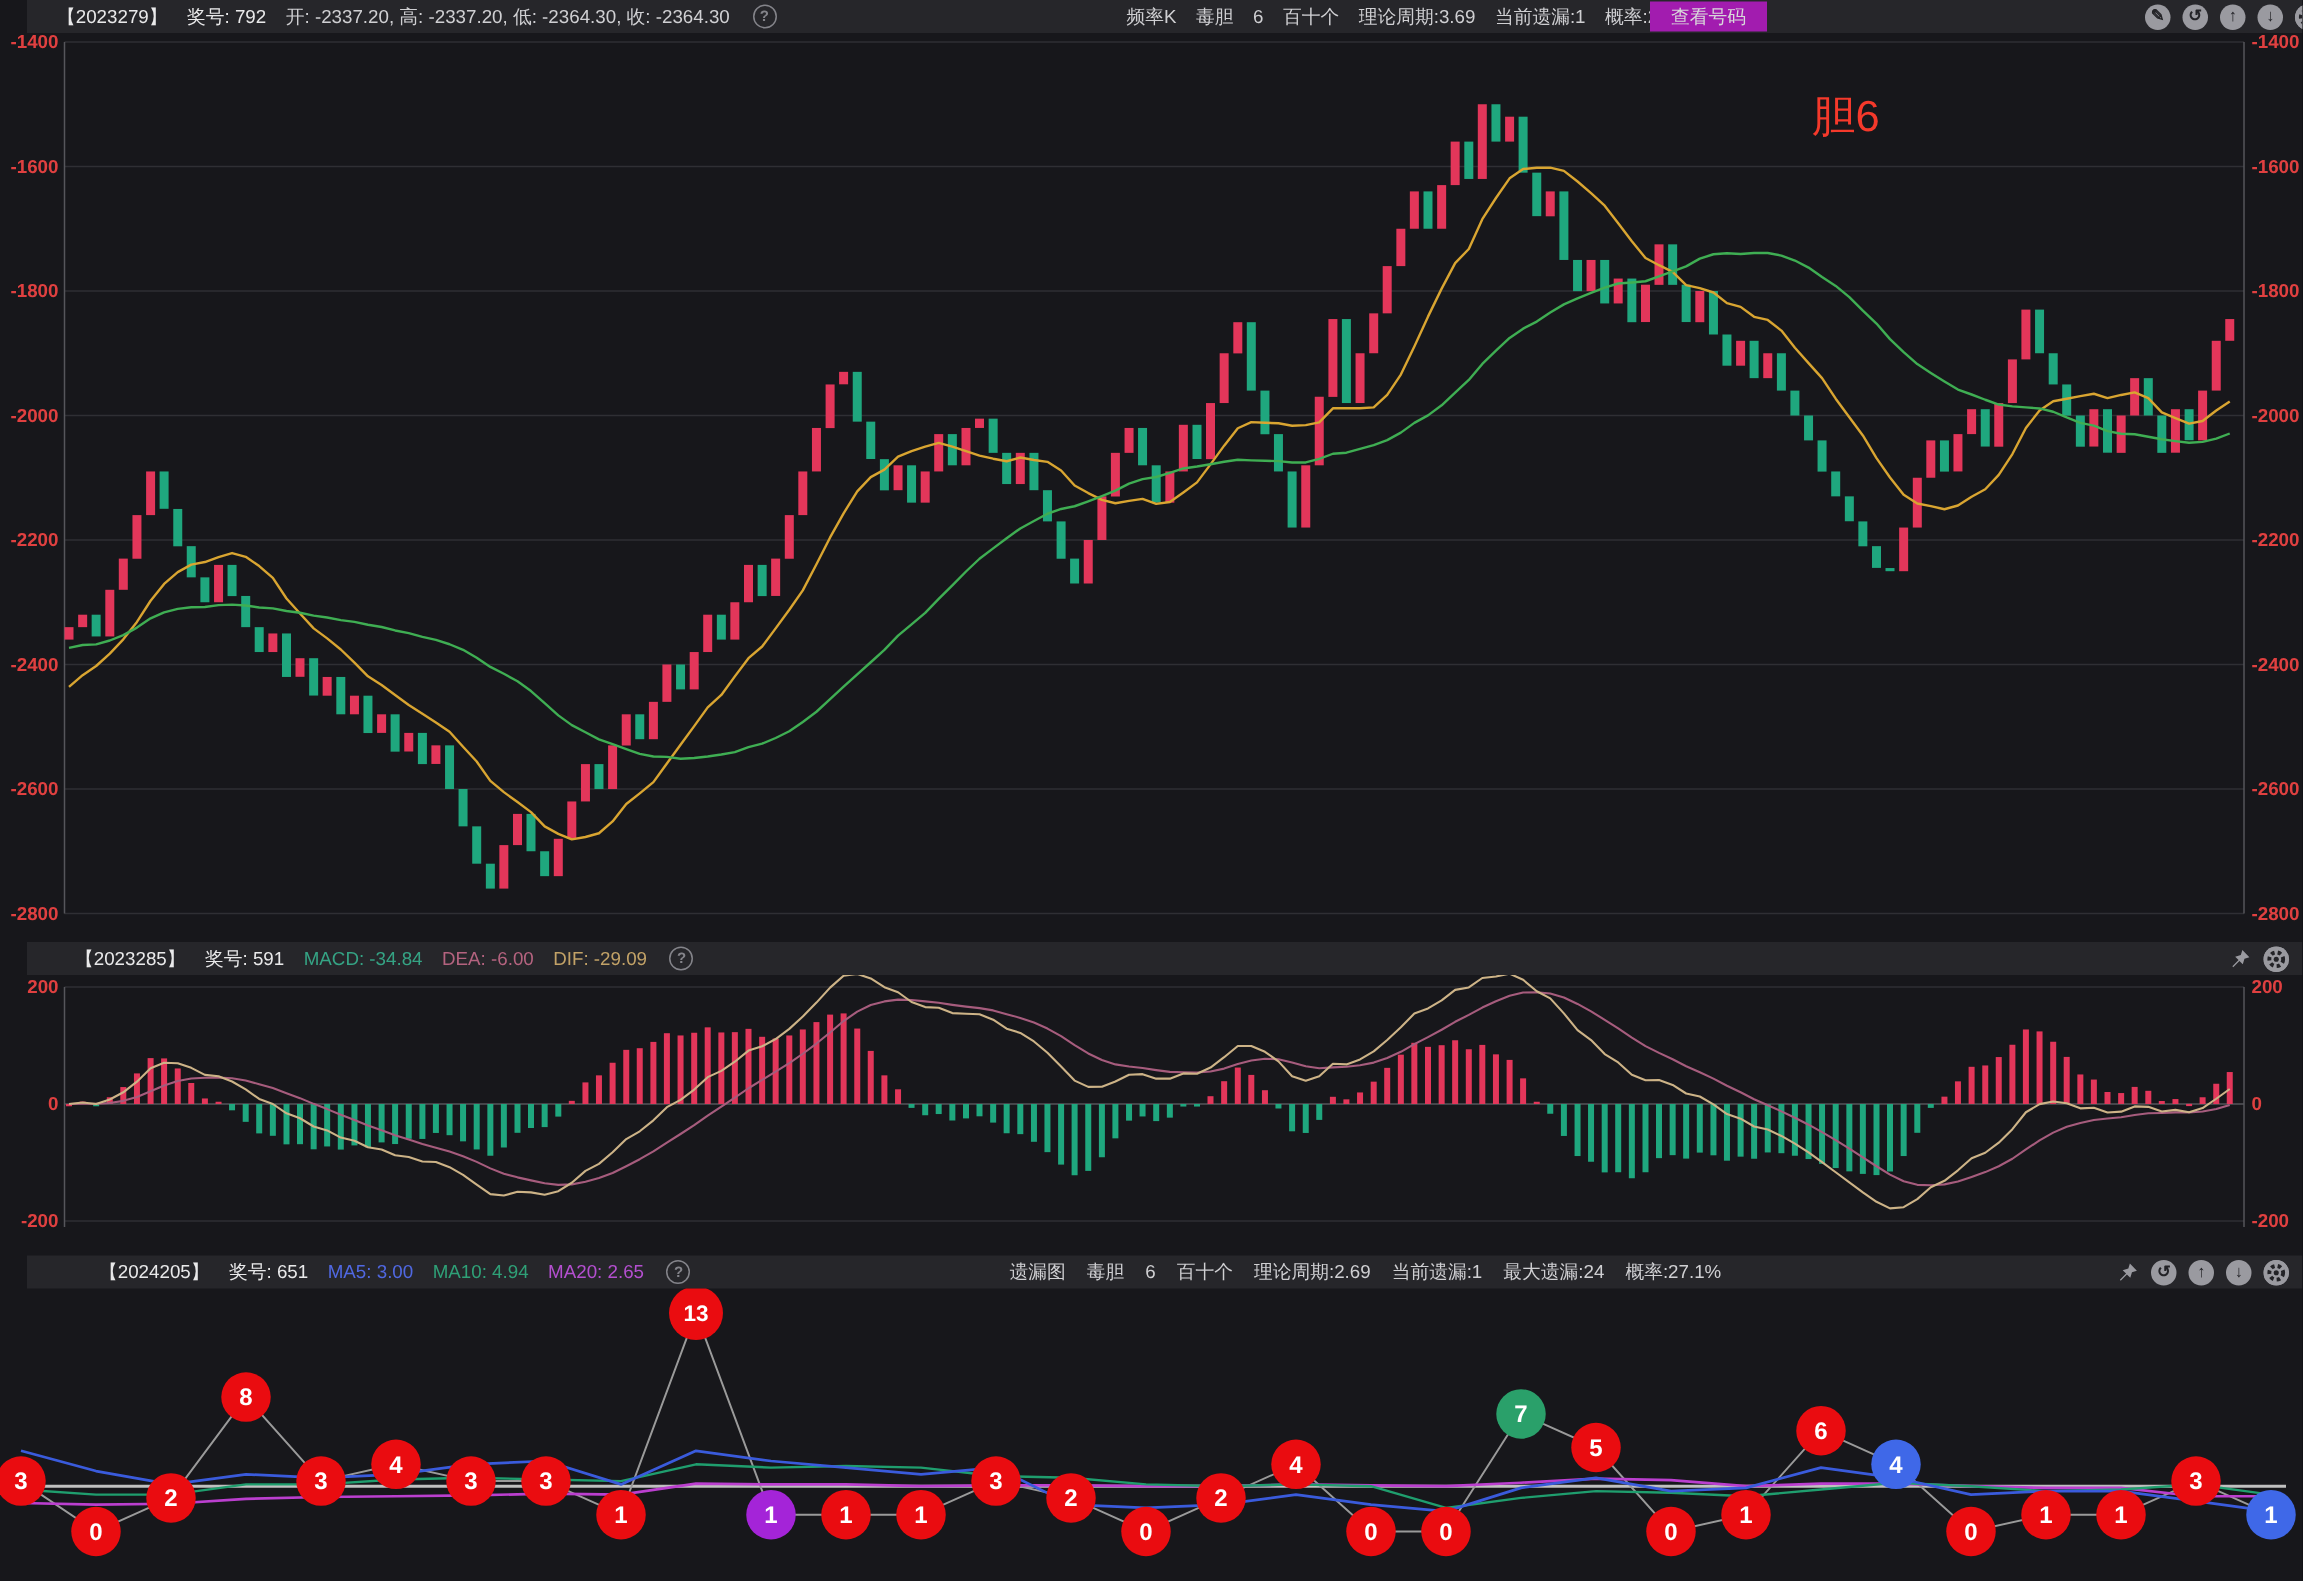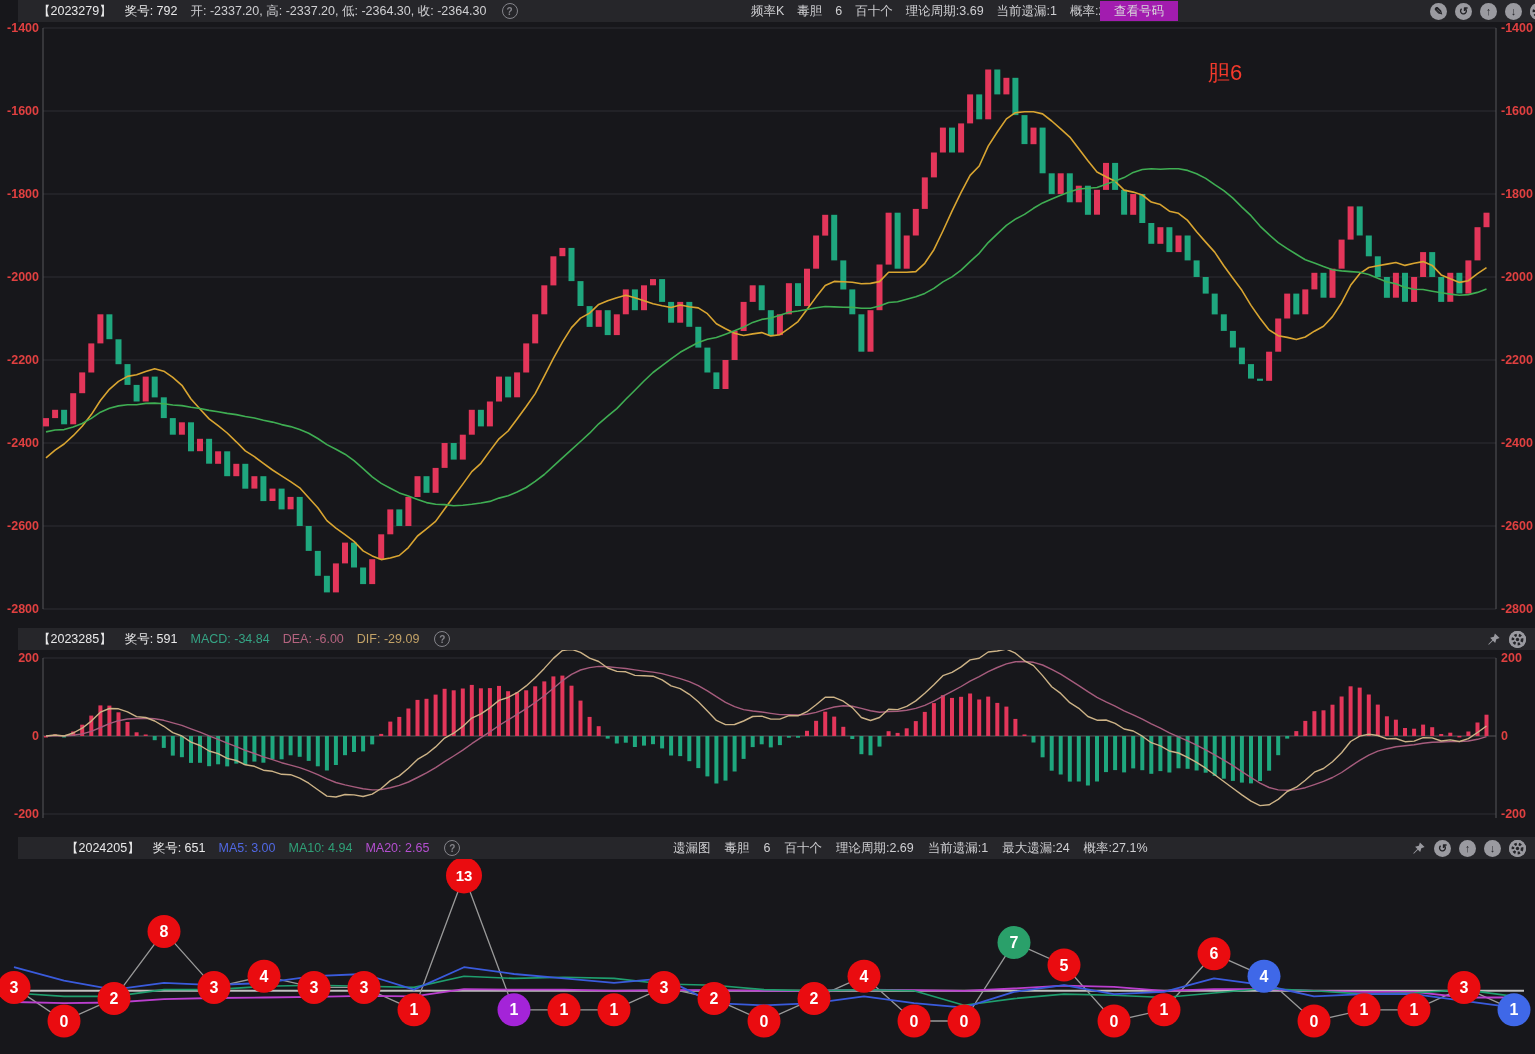--- a/index.html
+++ b/index.html
@@ -17,21 +17,21 @@
   .c-magenta{color:#b44fd0;}
   .help{display:inline-flex;width:14px;height:14px;border:1px solid #84848a;border-radius:50%;
         color:#84848a;font-size:10px;align-items:center;justify-content:center;font-weight:700;
         margin-left:2px;flex:0 0 auto;}
   .cicon{display:inline-flex;width:17px;height:17px;border-radius:50%;background:#9a9aa0;
          color:#232327;font-size:11px;font-weight:700;align-items:center;justify-content:center;line-height:1;}
   .xicon{color:#9a9aa0;font-size:13px;font-weight:700;display:inline-flex;align-items:center;}
   .iconrow{display:flex;align-items:center;gap:8px;}
   .view-btn{position:absolute;left:1082px;top:1px;height:20px;padding:0 14px;background:#a21caf;
             border:none;color:#d8d8da;font-size:12.5px;font-family:inherit;cursor:pointer;}
-  .annotation{position:absolute;left:1208px;top:58px;color:#f5392b;font-size:22px;font-weight:500;}
+  .annotation{position:absolute;left:1208px;top:58px;color:#f5392b;font-size:29px;font-weight:500;}
   .chartbox{position:absolute;left:0;}
   svg{display:block;}
 </style>
 </head>
 <body>
 
 <div id="app">
 
   <div class="hdrbar" style="top:0;">
     <div class="row" style="padding-left:20px;">
@@ -253,21 +253,21 @@
         <rect x="1465.4" y="238.4" width="6" height="33.2" fill="#e3365a"></rect>
         <rect x="1474.5" y="205.2" width="6" height="33.2" fill="#e3365a"></rect>
         <rect x="1483.5" y="190.7" width="6" height="14.5" fill="#e3365a"></rect>
         <polyline points="46.0,435.9 55.1,428.1 64.1,422.0 73.2,413.7 82.2,404.2 91.3,392.6 100.4,378.5 109.4,367.3 118.5,359.4 127.5,354.4 136.6,352.7 145.7,349.4 154.7,346.7 163.8,349.2 172.8,355.4 181.9,363.3 191.0,377.0 200.0,387.0 209.1,396.9 218.1,403.6 227.2,411.0 236.3,419.8 245.3,428.9 254.4,434.7 263.4,441.3 272.5,448.0 281.6,453.8 290.6,459.6 299.7,465.8 308.7,475.8 317.8,485.7 326.9,498.6 335.9,506.1 345.0,512.7 354.0,519.4 363.1,528.9 372.2,533.9 381.2,537.6 390.3,536.0 399.3,533.5 408.4,525.6 417.5,514.0 426.5,506.9 435.6,499.4 444.6,487.0 453.7,474.5 462.8,462.1 471.8,449.6 480.9,441.3 489.9,428.9 499.0,416.8 508.1,409.0 517.1,396.9 526.2,384.5 535.2,371.6 544.3,354.2 553.4,336.3 562.4,320.2 571.5,305.6 580.5,296.1 589.6,291.1 598.7,282.4 607.7,278.7 616.8,275.8 625.8,273.3 634.9,275.8 644.0,278.7 653.0,281.8 662.1,283.8 671.1,285.5 680.2,283.0 689.3,284.7 698.3,285.9 707.4,291.7 716.4,301.7 725.5,306.7 734.6,311.2 743.6,313.5 752.7,311.9 761.7,310.6 770.8,313.9 779.9,312.7 788.9,306.3 798.0,299.6 807.0,287.6 816.1,275.1 825.2,263.5 834.2,259.4 843.3,259.8 852.3,260.2 861.4,261.8 870.5,261.4 879.5,259.6 888.6,250.2 897.6,250.2 906.7,250.2 915.8,249.6 924.8,241.3 933.9,227.7 942.9,209.0 952.0,189.1 961.1,170.4 970.1,153.4 979.2,144.0 988.2,124.1 997.3,110.0 1006.4,96.9 1015.4,90.7 1024.5,89.8 1033.5,89.8 1042.6,91.9 1051.7,99.0 1060.7,106.8 1069.8,115.1 1078.8,126.8 1087.9,138.8 1097.0,150.0 1106.0,154.8 1115.1,159.3 1124.1,168.1 1133.2,170.1 1142.3,173.0 1151.3,180.1 1160.4,182.6 1169.4,189.2 1178.5,191.3 1187.6,198.4 1196.6,209.8 1205.7,220.1 1214.7,230.1 1223.8,243.8 1232.9,256.2 1241.9,268.3 1251.0,283.4 1260.0,296.3 1269.1,307.9 1278.2,313.7 1287.2,315.4 1296.3,317.5 1305.3,315.0 1314.4,309.2 1323.5,304.2 1332.5,294.6 1341.6,280.7 1350.6,263.3 1359.7,251.7 1368.8,245.5 1377.8,243.8 1386.9,242.1 1395.9,240.5 1405.0,243.4 1414.1,241.3 1423.1,239.6 1432.2,243.4 1441.2,252.9 1450.3,256.7 1459.4,260.4 1468.4,258.7 1477.5,251.7 1486.5,245.7" fill="none" stroke="#d9a531" stroke-width="1.6" stroke-linejoin="round"></polyline>
         <polyline points="46.0,409.9 55.1,408.0 64.1,407.6 73.2,405.0 82.2,401.4 91.3,396.4 100.4,390.2 109.4,386.2 118.5,383.9 127.5,382.8 136.6,382.7 145.7,381.4 154.7,381.1 163.8,381.7 172.8,383.0 181.9,383.6 191.0,385.3 200.0,386.5 209.1,388.4 218.1,389.7 227.2,391.4 236.3,392.6 245.3,394.5 254.4,396.0 263.4,398.3 272.5,400.1 281.6,402.6 290.6,404.6 299.7,407.5 308.7,411.2 317.8,416.5 326.9,422.6 335.9,427.2 345.0,432.2 354.0,438.7 363.1,446.7 372.2,454.9 381.2,461.4 390.3,466.2 399.3,470.9 408.4,474.1 417.5,477.4 426.5,480.6 435.6,482.3 444.6,482.6 453.7,483.8 462.8,483.3 471.8,482.3 480.9,481.0 489.9,479.4 499.0,476.1 508.1,473.8 517.1,470.0 526.2,465.5 535.2,459.3 544.3,452.5 553.4,444.1 562.4,435.8 571.5,427.6 580.5,419.5 589.6,411.2 598.7,401.8 607.7,394.2 616.8,386.6 625.8,377.3 634.9,368.2 644.0,359.0 653.0,350.5 662.1,343.6 671.1,336.8 680.2,330.3 689.3,325.3 698.3,320.5 707.4,317.3 716.4,315.5 725.5,312.2 734.6,308.7 743.6,305.1 752.7,300.4 761.7,297.4 770.8,296.0 779.9,293.2 788.9,290.3 798.0,289.0 807.0,287.5 816.1,285.8 825.2,284.5 834.2,284.9 843.3,285.2 852.3,285.4 861.4,286.3 870.5,286.3 879.5,283.9 888.6,280.5 897.6,279.8 906.7,277.3 915.8,274.8 924.8,271.4 933.9,266.4 942.9,259.9 952.0,254.9 961.1,248.2 970.1,239.7 979.2,231.3 988.2,220.6 997.3,211.8 1006.4,203.3 1015.4,197.1 1024.5,192.4 1033.5,186.3 1042.6,180.9 1051.7,176.9 1060.7,173.3 1069.8,169.8 1078.8,167.0 1087.9,166.3 1097.0,165.5 1106.0,162.3 1115.1,158.9 1124.1,155.6 1133.2,150.4 1142.3,147.5 1151.3,146.8 1160.4,147.3 1169.4,146.7 1178.5,146.7 1187.6,148.4 1196.6,151.7 1205.7,156.4 1214.7,162.7 1223.8,168.6 1232.9,176.1 1241.9,185.1 1251.0,193.7 1260.0,204.1 1269.1,212.7 1278.2,220.7 1287.2,226.6 1296.3,232.3 1305.3,237.7 1314.4,241.0 1323.5,244.5 1332.5,247.7 1341.6,248.9 1350.6,249.6 1359.7,250.3 1368.8,252.5 1377.8,256.3 1386.9,259.9 1395.9,261.8 1405.0,265.4 1414.1,267.2 1423.1,267.5 1432.2,269.2 1441.2,270.8 1450.3,272.1 1459.4,273.2 1468.4,272.6 1477.5,270.4 1486.5,267.0" fill="none" stroke="#3fae53" stroke-width="1.6" stroke-linejoin="round"></polyline>
       </svg>
   </div>
   <div class="annotation">胆6</div>
 
   <div class="hdrbar" style="top:628px;">
-    <div class="row" style="padding-left:20px;">
+    <div class="row" style="padding-left:20px;margin-left:12px;">
       <span class="c-white">【2023285】</span>
       <span class="c-white">奖号: 591</span>
       <span class="c-teal">MACD: -34.84</span>
       <span class="c-mauve">DEA: -6.00</span>
       <span class="c-tan">DIF: -29.09</span>
       <span class="help">?</span>
     </div>
     <div class="iconrow" style="position:absolute;right:8px;">
       <span style="display:inline-flex;">
         <svg width="15" height="15" viewBox="0 0 16 16">

